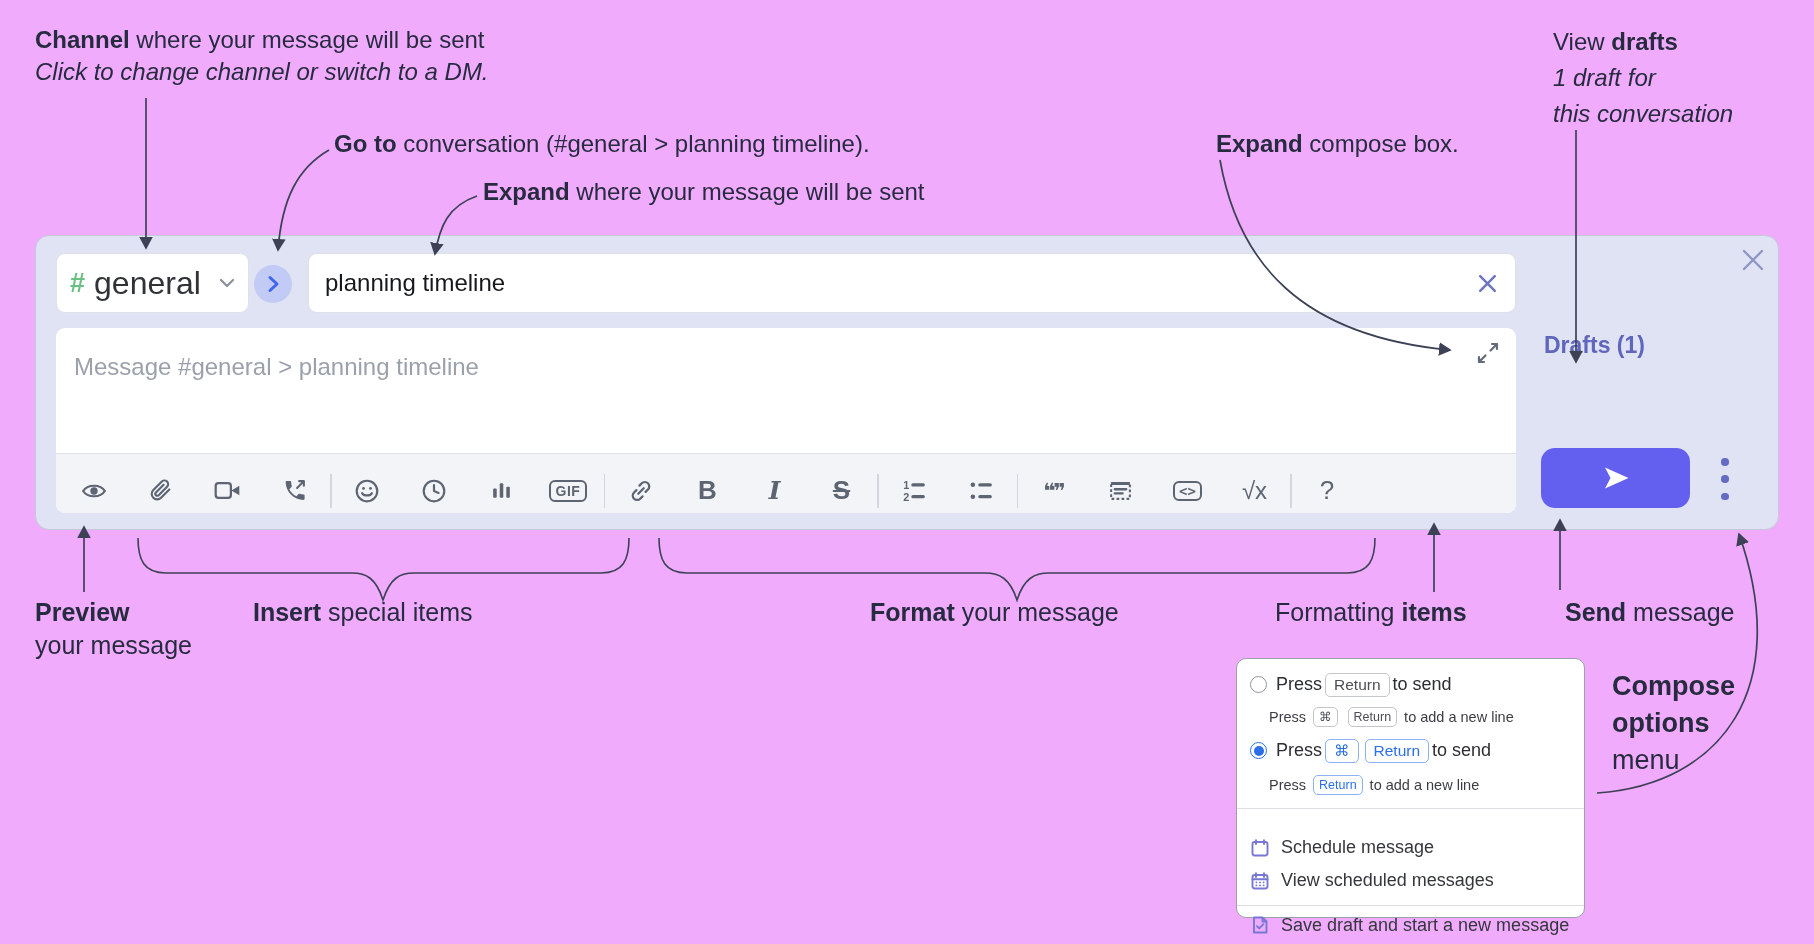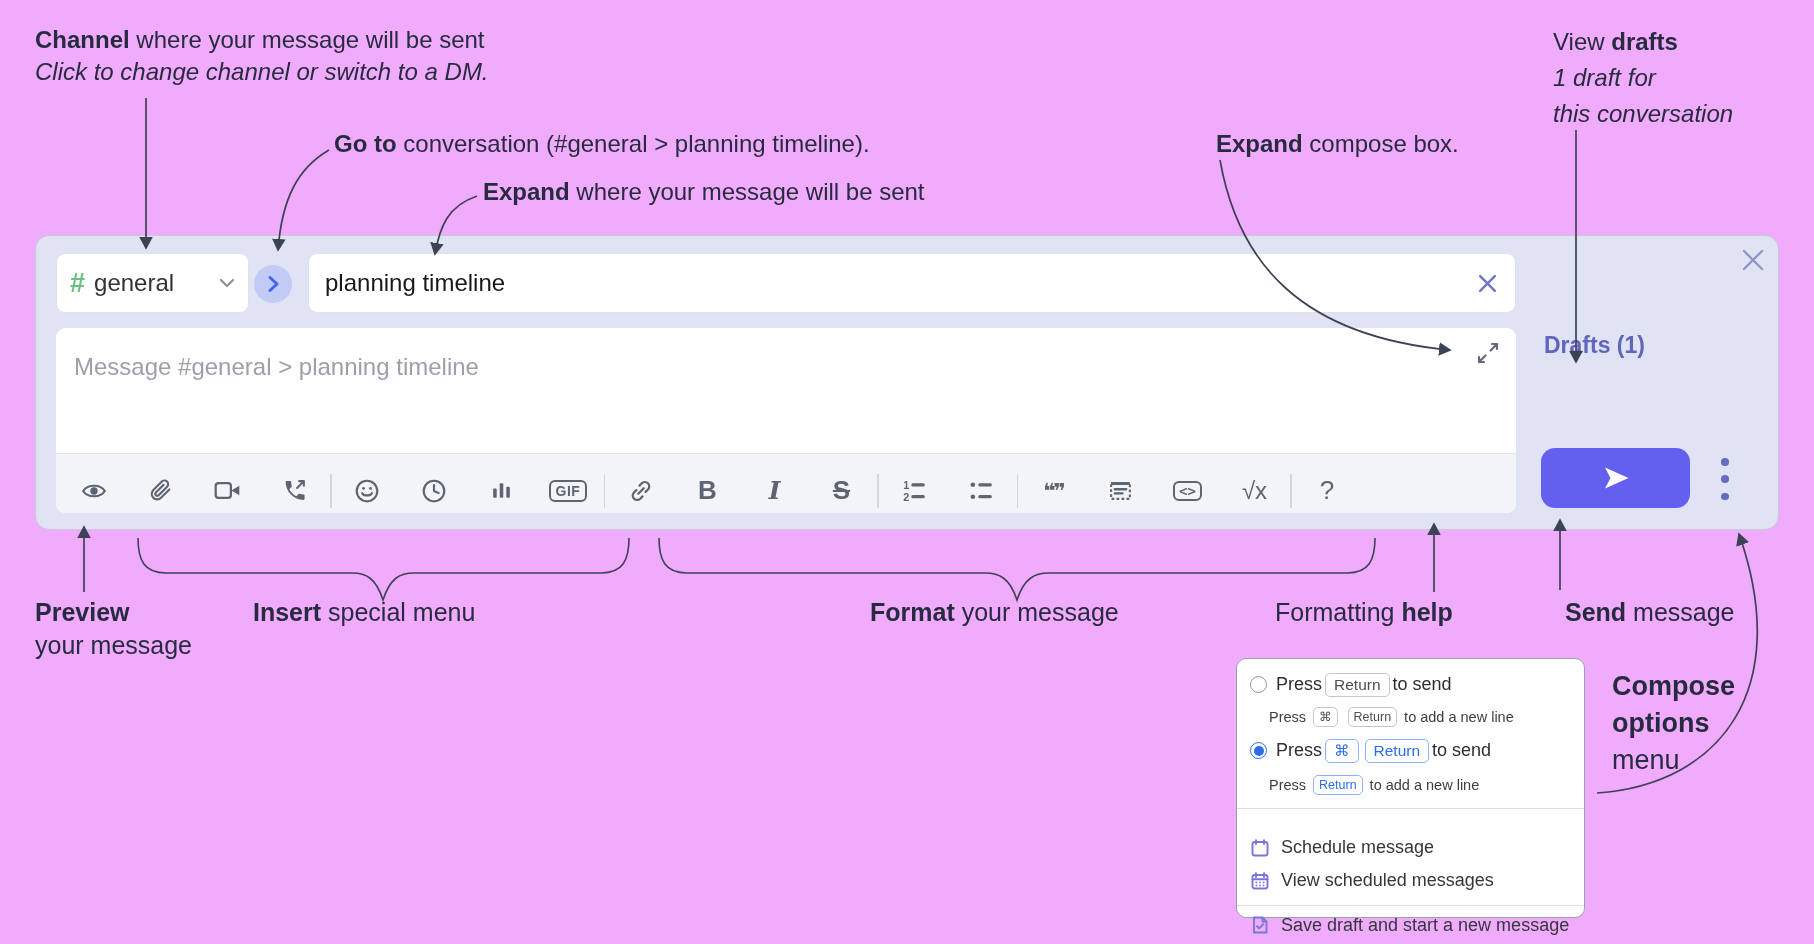--- a/index.html
+++ b/index.html
@@ -19,21 +19,21 @@
   #arrows { position:absolute; left:0; top:0; width:1814px; height:944px; pointer-events:none; z-index:6; }
 
   
   #compose { position:absolute; left:35px; top:235px; width:1744px; height:295px;
              background:#e0e3f4; border:1.5px solid #c5c9d9; border-radius:14px; }
 
   #channel-pill { position:absolute; left:20px; top:17px; width:193px; height:60px;
       border:1px solid #dfe1e9; border-radius:9px; background:#fff;
       display:flex; align-items:center; padding:0 13px; gap:9px; cursor:pointer; }
   #channel-hash { color:#6abf82; font-weight:700; font-size:27px; line-height:27px; }
-  #channel-name { color:#2f3338; font-size:24px; flex:1; }
+  #channel-name { color:#2f3338; font-size:32px; flex:1; }
 
   #goto-btn { position:absolute; left:218px; top:29px; width:38px; height:38px; border-radius:50%;
       background:#c2cbf5; display:flex; align-items:center; justify-content:center; cursor:pointer; }
 
   #topic-input { position:absolute; left:272px; top:17px; width:1208px; height:60px;
       border:1px solid #dfe1e9; border-radius:9px; background:#fff;
       display:flex; align-items:center; padding:0 16px; font-size:24px; color:#15181d; }
   #topic-text { flex:1; }
 
   #message-wrap { position:absolute; left:20px; top:92px; width:1460px; height:185px;
@@ -110,29 +110,29 @@
     <div class="it">1 draft for</div>
     <div class="it">this conversation</div>
   </div>
 
   <div class="note note-bottom" style="left:35px; top:596px;">
     <div><b>Preview</b></div>
     <div>your message</div>
   </div>
 
   <div class="note note-bottom" style="left:253px; top:596px;">
-    <b>Insert</b><span> special menu</span>
+    <b>Insert</b><span> special items</span>
   </div>
 
   <div class="note note-bottom" style="left:870px; top:596px;">
     <b>Format</b><span> your message</span>
   </div>
 
   <div class="note note-bottom" style="left:1275px; top:596px;">
-    <span>Formatting </span><b>help</b>
+    <span>Formatting </span><b>items</b>
   </div>
 
   <div class="note note-bottom" style="left:1565px; top:596px;">
     <b>Send</b><span> message</span>
   </div>
 
   <div class="note" id="note-compose-options" style="left:1612px; top:668px;">
     <div class="l13">Compose</div>
     <div class="l13">options</div>
     <div>menu</div>

